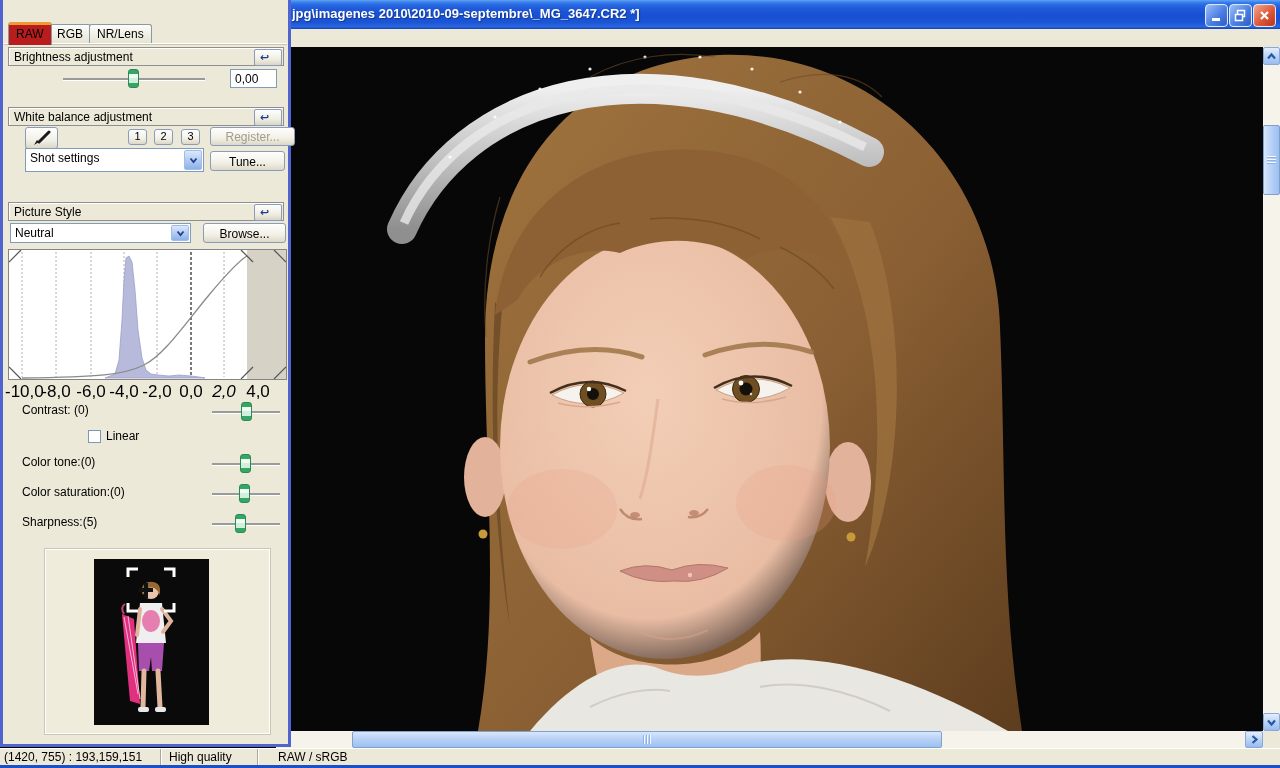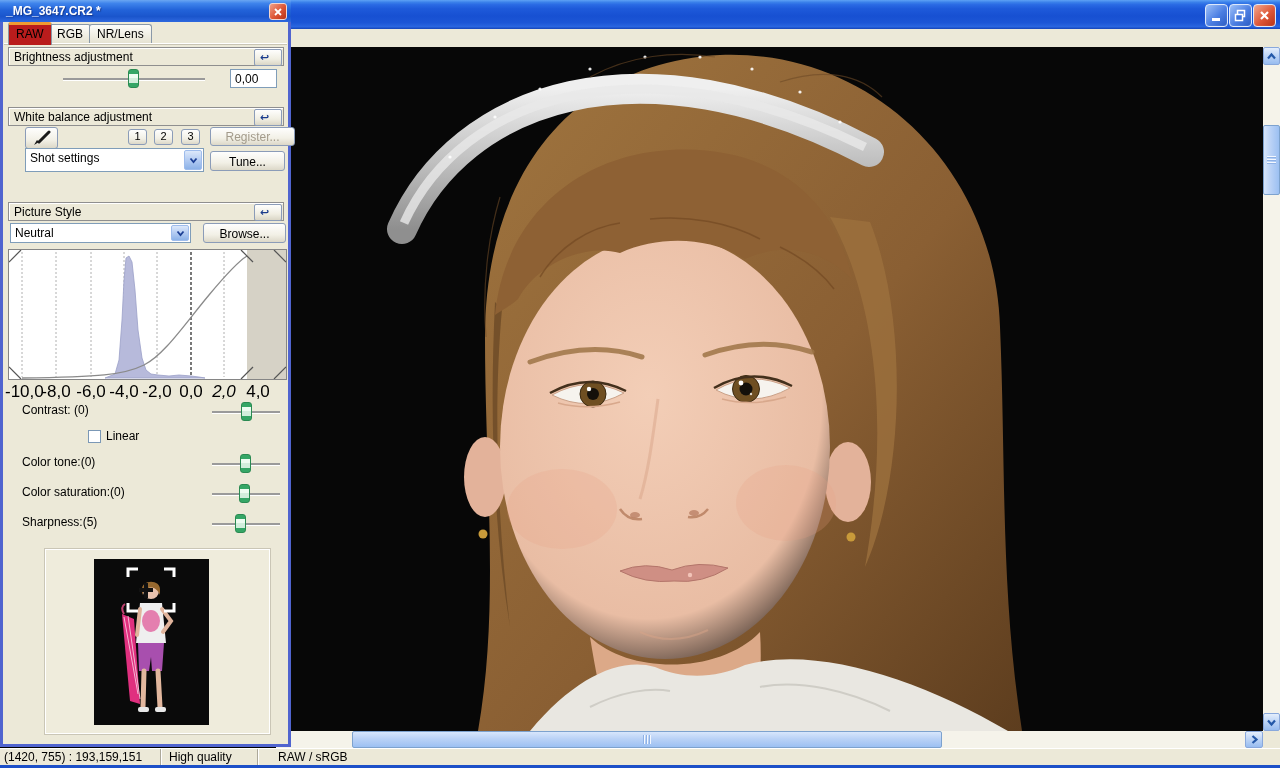--- a/index.html
+++ b/index.html
@@ -69,20 +69,21 @@
   .checkbox{position:absolute;width:13px;height:13px;background:#fff;border:1px solid #7b98b6;box-sizing:border-box;}
   .thumbpanel{position:absolute;left:42px;top:527px;width:223px;height:183px;background:#efecdc;
     border:1px solid #fff;box-shadow:0 0 0 1px #cac6b6;}
 </style>
 </head>
 <body>
 
 <div id="mainwin">
 
   <div class="main-titlebar">
+    <div class="main-title">jpg\imagenes 2010\2010-09-septembre\_MG_3647.CR2 *]</div>
     <div class="winbtn" style="right:52px;">
       <svg width="13" height="13">
           <rect x="2" y="9" width="8" height="3" fill="#fff"></rect>
         </svg>
     </div>
     <div class="winbtn" style="right:28px;">
       <svg width="13" height="13">
         <rect x="3.5" y="1.5" width="7" height="6" fill="none" stroke="#fff" stroke-width="1.5"></rect>
         <rect x="1.5" y="5.5" width="7" height="6" fill="#3e74dc" stroke="#fff" stroke-width="1.5"></rect>
       </svg>
@@ -212,28 +213,20 @@
 
   <div class="statusbar">
     <div class="statusseg" style="width:152px;">(1420, 755) : 193,159,151</div>
     <div class="statusseg" style="width:84px;padding-left:8px;">High quality</div>
     <div class="statusseg" style="width:110px;padding-left:20px;border-right:none;box-shadow:none;">RAW / sRGB</div>
   </div>
   <div class="bottom-strip"></div>
 </div>
 
 <div id="palette">
-  <div class="pal-titlebar">
-    <div class="pal-title">_MG_3647.CR2 *</div>
-    <div class="pal-close">
-      <svg width="10" height="10">
-          <path d="M2,2 L8,8 M8,2 L2,8" stroke="#fff" stroke-width="1.8"></path>
-        </svg>
-    </div>
-  </div>
 
   <div class="pal-content">
 
     <div class="tab active" style="left:5px;">RAW</div>
     <div class="tab" style="left:46px;">RGB</div>
     <div class="tab" style="left:86px;">NR/Lens</div>
     <div class="tabline"></div>
 
     <div class="sect" style="top:25px;">
       <span>Brightness adjustment</span>

